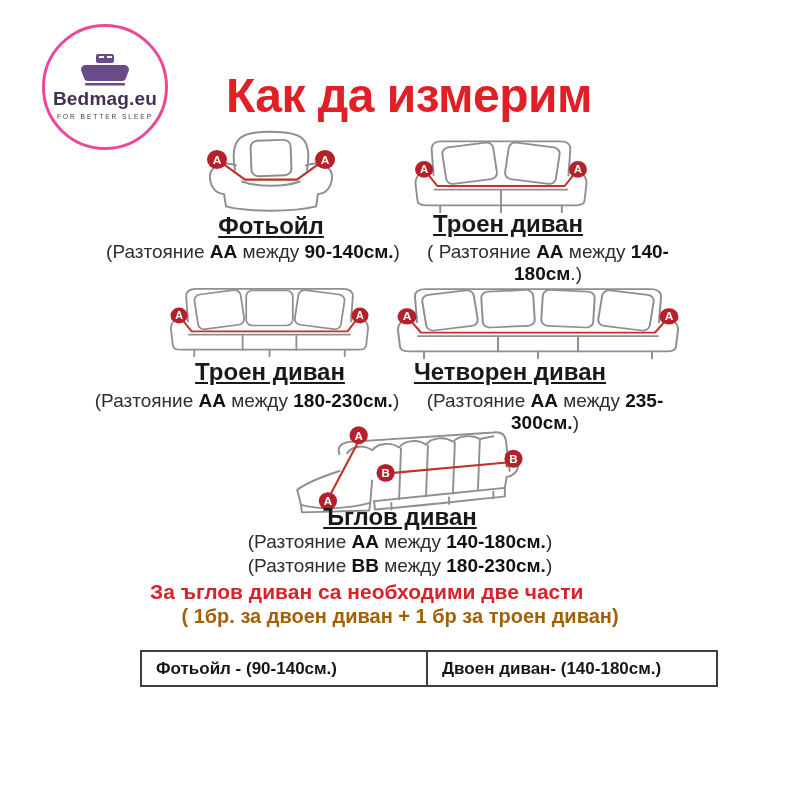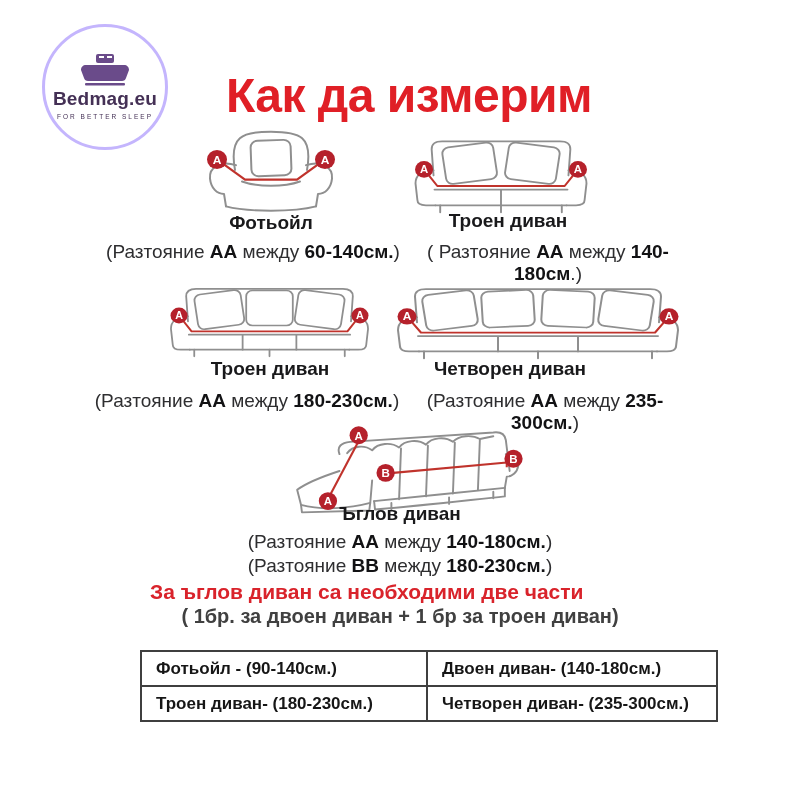--- a/index.html
+++ b/index.html
@@ -4,33 +4,33 @@
 <style>
   html,body{margin:0;padding:0;}
   body{
     width:800px;height:800px;background:#fff;position:relative;overflow:hidden;
     font-family:"Liberation Sans","DejaVu Sans",sans-serif;color:#1c1c1e;
     --title-red:#e01f26;--warning-red:#d9232b;--marker-red:#b5212b;--line-red:#c0332c;
     --sketch-gray:#8f8f8f;--logo-purple:#6a4b8a;--logo-dark:#443055;--table-border:#3f3f3f;
   }
   .abs{position:absolute;}
   
-  .logo{left:42px;top:24px;width:120px;height:120px;border:3px solid #c4b5fd;border-radius:50%;
+  .logo{left:42px;top:24px;width:120px;height:120px;border:3px solid #ec4899;border-radius:50%;
         display:flex;flex-direction:column;align-items:center;justify-content:center;background:#fff;}
   .logo .brand{font-size:19px;font-weight:bold;color:var(--logo-dark);margin-top:2px;letter-spacing:.2px;}
   .logo .tagline{font-size:6.5px;letter-spacing:2px;color:var(--logo-dark);margin-top:3px;}
   
   .title{left:0;top:36px;width:800px;padding-left:18px;box-sizing:border-box;text-align:center;
          font-size:48px;font-weight:bold;letter-spacing:-.5px;color:var(--title-red);}
   
-  .slabel{font-weight:bold;font-size:19px;text-align:center;line-height:1.1;color:#19191b;}
+  .slabel{font-weight:bold;font-size:24px;text-align:center;line-height:1.1;color:#19191b;text-decoration:underline;}
   .note{font-size:19px;text-align:center;line-height:1.15;color:#2e2e30;}
   .note b{color:#121214;}
   .warning{font-size:21px;font-weight:bold;text-align:left;color:var(--warning-red);}
-  .parts{font-size:20px;font-weight:bold;text-align:center;color:#404040;}
+  .parts{font-size:20px;font-weight:bold;text-align:center;color:#a16207;}
   
   svg .art{stroke:var(--sketch-gray);stroke-width:2;fill:none;stroke-linecap:round;stroke-linejoin:round;}
   svg .pil{stroke:var(--sketch-gray);stroke-width:2;fill:#fff;}
   svg .rl{stroke:var(--line-red);stroke-width:2.2;fill:none;stroke-linejoin:round;}
   svg .mk{fill:var(--marker-red);}
   svg .mkt{fill:#fff;font-family:"Liberation Sans",sans-serif;font-size:12px;font-weight:bold;text-anchor:middle;}
   
   .size-table{left:140px;top:650px;border-collapse:collapse;}
   .size-table td{border:2px solid var(--table-border);font-weight:bold;font-size:17px;color:#161616;
                  padding:5px 24px 5px 14px;height:23px;vertical-align:middle;}
@@ -69,21 +69,21 @@
   <g>
     <circle class="mk" cx="21" cy="37" r="10"></circle>
     <text class="mkt" x="21" y="41.5">A</text>
   </g>
   <g>
     <circle class="mk" cx="129" cy="37" r="10"></circle>
     <text class="mkt" x="129" y="41.5">A</text>
   </g>
 </svg>
 <div class="abs slabel" style="left:171px;top:213px;width:200px;">Фотьойл</div>
-<div class="abs note" style="left:53px;top:241px;width:400px;"><span>(Разтояние </span><b>АА</b><span> между </span><b>60-140см.</b><span>)</span></div>
+<div class="abs note" style="left:53px;top:241px;width:400px;"><span>(Разтояние </span><b>АА</b><span> между </span><b>90-140см.</b><span>)</span></div>
 
 <svg class="abs" style="left:406px;top:130px;" width="190" height="84" viewBox="0 0 200 96" preserveAspectRatio="none">
   <g class="art">
     <path d="M29,52 L27,22 C27,15 31,13 38,13 L162,13 C169,13 173,15 173,22 L171,52"></path>
     <rect class="pil" x="40" y="17" width="54" height="42" rx="7" transform="rotate(-8 67 38)"></rect>
     <rect class="pil" x="106" y="17" width="54" height="42" rx="7" transform="rotate(8 133 38)"></rect>
     <path d="M29,46 C15,46 10,53 10,61 L12,80 C12,84 16,86 21,86 L31,86"></path>
     <path d="M171,46 C185,46 190,53 190,61 L188,80 C188,84 184,86 179,86 L169,86"></path>
     <path d="M31,86 L169,86"></path>
     <path d="M30,68 L170,68 M100,68 L100,86"></path>
@@ -189,18 +189,14 @@
 <div class="abs note" style="left:200px;top:555px;width:400px;"><span>(Разтояние </span><b>ВВ</b><span> между </span><b>180-230см.</b><span>)</span></div>
 <div class="abs warning" style="left:150px;top:580px;width:500px;">За ъглов диван са необходими две части</div>
 <div class="abs parts" style="left:150px;top:605px;width:500px;">( 1бр. за двоен диван + 1 бр за троен диван)</div>
 
 <table class="abs size-table">
   <tbody>
     <tr>
       <td class="c1">Фотьойл - (90-140см.)</td>
       <td class="c2">Двоен диван- (140-180см.)</td>
     </tr>
-    <tr>
-      <td class="c1">Троен диван- (180-230см.)</td>
-      <td class="c2">Четворен диван- (235-300см.)</td>
-    </tr>
   </tbody>
 </table>
 
 </body></html>

